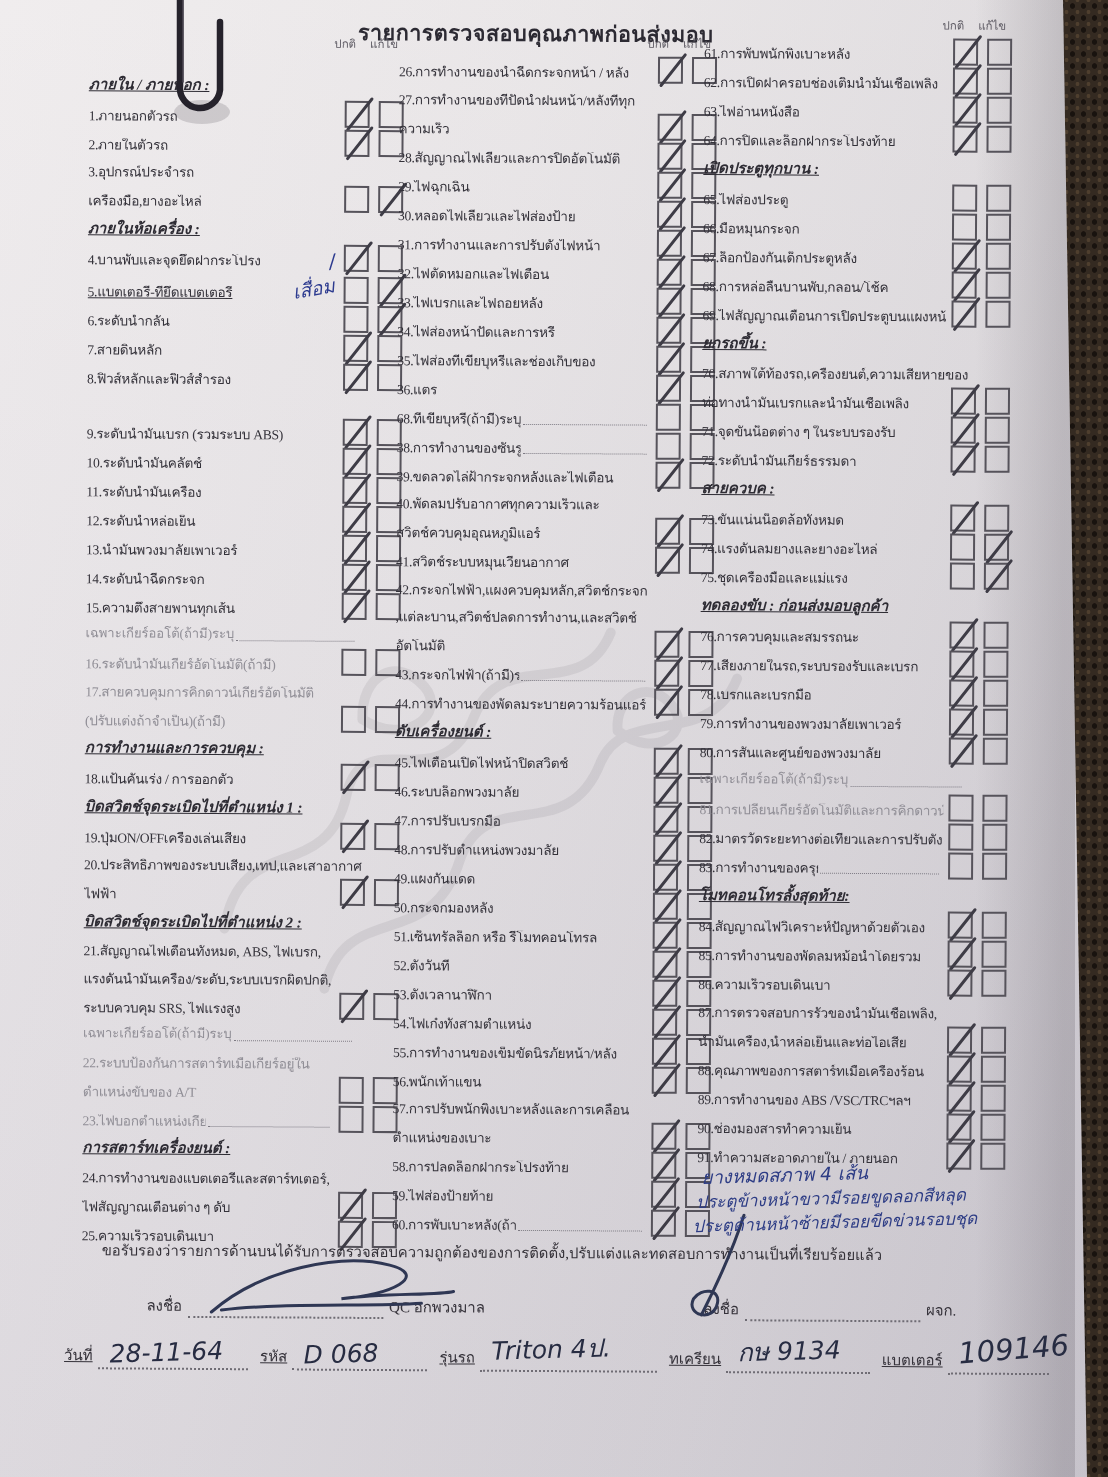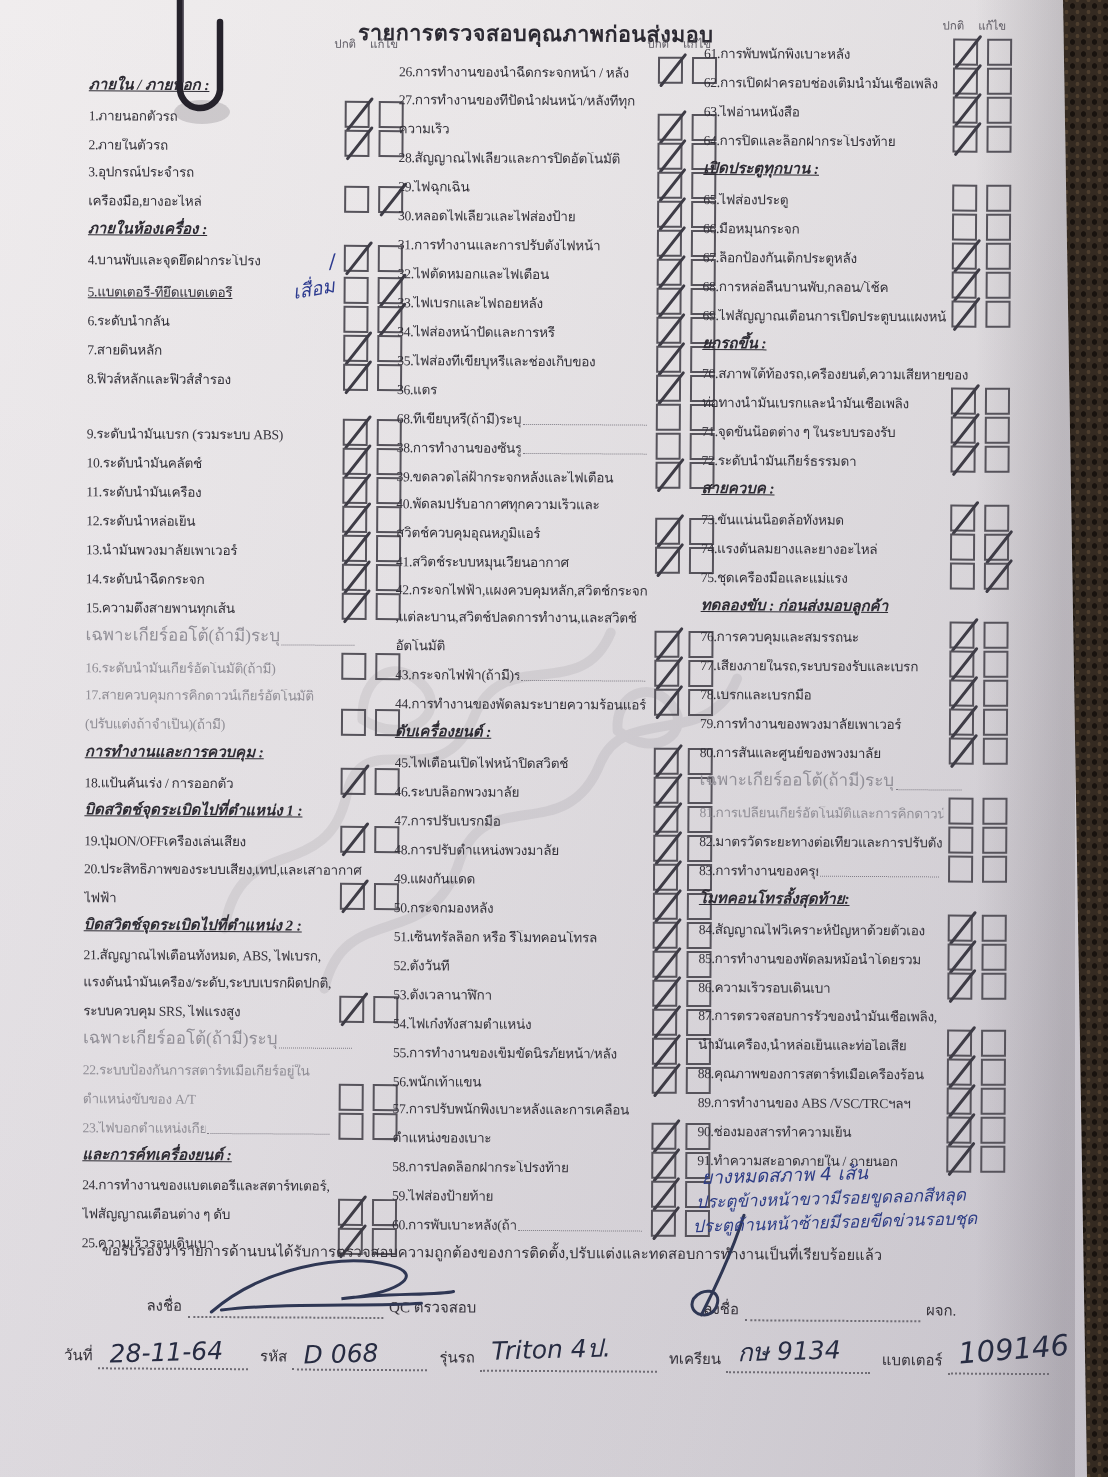--- a/index.html
+++ b/index.html
@@ -27,36 +27,36 @@
   .row{display:flex;align-items:flex-end;justify-content:space-between;min-height:var(--rh);}
   .lbl{flex:1;min-width:0;overflow:hidden;white-space:nowrap;font-size:13.6px;
     letter-spacing:-.3px;color:#34323a;padding-bottom:4px;line-height:1.1;}
   .lbl.ul{text-decoration:underline;}
   .sec{font-size:15px;font-weight:bold;font-style:italic;text-decoration:underline;
     color:#2e2c34;padding-bottom:3px;white-space:nowrap;}
   .secrow{margin-top:2px;}
   .gray .lbl{color:#908e96;}
   .dots{flex:1;min-width:16px;border-bottom:1.6px dotted #7e7b84;height:12px;margin:0 4px 7px 2px;}
   .noterow .dots{margin-right:46px;}
-  .note-lbl{font-size:17px;color:#908e96;white-space:nowrap;padding-bottom:4px;}
+  .note-lbl{font-size:13px;color:#908e96;white-space:nowrap;padding-bottom:4px;}
   .boxes{display:flex;gap:9px;flex:0 0 auto;margin-left:5px;padding-bottom:2px;}
   .cb{position:relative;width:21px;height:23px;border:2px solid #56535b;}
   .cb.c::after{content:"";position:absolute;left:-8px;top:10px;width:42px;height:2.6px;
     background:#3e3c46;transform:rotate(-52deg);border-radius:2px;}
   .pen{color:#2c3a8f;font-size:19px;font-style:italic;transform:rotate(-10deg);
     margin:0 4px 2px 6px;font-family:"DejaVu Sans",sans-serif;white-space:nowrap;}
   .certline{position:absolute;left:105px;top:1241px;width:905px;font-size:14.8px;color:#343138;}
   .sigrow{position:absolute;top:1296px;left:150px;width:810px;display:flex;
     justify-content:space-between;align-items:flex-end;font-size:15px;color:#35323a;}
   .siggroup{display:flex;align-items:flex-end;}
   .sigline{display:inline-block;border-bottom:2px dotted #6f6c74;height:14px;margin:0 6px;}
   .fieldsrow{position:absolute;top:1346px;left:68px;width:985px;display:flex;
     align-items:flex-end;gap:12px;font-size:15px;color:#35323a;}
   .field{display:flex;align-items:flex-end;}
-  .flabel{margin-right:5px;padding-bottom:2px;white-space:nowrap;}
+  .flabel{margin-right:5px;padding-bottom:2px;white-space:nowrap;text-decoration:underline;}
   .fline{flex:1;border-bottom:2px dotted #6f6c74;position:relative;height:16px;min-width:60px;}
   .fval{position:absolute;left:12px;bottom:-1px;font-family:"DejaVu Sans",sans-serif;
     font-style:italic;font-size:25px;color:#272c42;transform:rotate(-2deg);
     transform-origin:left bottom;white-space:nowrap;}
   .field:nth-child(5) .fval{font-size:29px;transform:rotate(-5deg) translateY(-3px);}
   .field:nth-child(1){flex:1.1;} .field:nth-child(2){flex:1;} .field:nth-child(3){flex:1.3;}
   .field:nth-child(4){flex:1.2;} .field:nth-child(5){flex:1;}
   .notesblock{position:absolute;left:705px;top:1158px;width:340px;color:#2d3c85;
     font-family:"DejaVu Sans",sans-serif;font-style:italic;font-size:18.5px;
     transform:rotate(-2deg);line-height:1.4;z-index:5;}
@@ -113,21 +113,21 @@
             <span class="lbl">3.อุปกรณ์ประจำรถ</span>
           </div>
           <div class="row">
             <span class="lbl">เครื่องมือ,ยางอะไหล่</span>
             <span class="boxes">
               <span class="cb"></span>
               <span class="cb c"></span>
             </span>
           </div>
           <div class="row secrow">
-            <span class="sec">ภายในห้องเครื่อง :</span>
+            <span class="sec">ภายในห้อเครื่อง :</span>
           </div>
           <div class="row">
             <span class="lbl">4.บานพับและจุดยึดฝากระโปรง</span>
             <span class="pen">/</span>
             <span class="boxes">
               <span class="cb c"></span>
               <span class="cb"></span>
             </span>
           </div>
           <div class="row">
@@ -292,21 +292,21 @@
           </div>
           <div class="row gray">
             <span class="lbl">23.ไฟบอกตำแหน่งเกียร์ A/T(ถ้ามี)</span>
             <span class="dots"></span>
             <span class="boxes">
               <span class="cb"></span>
               <span class="cb"></span>
             </span>
           </div>
           <div class="row secrow">
-            <span class="sec">และการค์ทเครื่องยนต์ :</span>
+            <span class="sec">การสตาร์ทเครื่องยนต์ :</span>
           </div>
           <div class="row">
             <span class="lbl">24.การทำงานของแบตเตอรี่และสตาร์ทเตอร์,</span>
           </div>
           <div class="row">
             <span class="lbl">ไฟสัญญาณเตือนต่าง ๆ ดับ</span>
             <span class="boxes">
               <span class="cb c"></span>
               <span class="cb"></span>
             </span>
@@ -854,21 +854,21 @@
         <path d="M20,62 C70,18 150,2 198,14 C238,24 200,44 150,48 C190,42 248,44 262,40 M30,60 C90,52 180,56 230,52" fill="none" stroke="#2f3754" stroke-width="3" stroke-linecap="round"></path>
       </svg>
       <svg style="position:absolute;left:655px;top:1212px;z-index:4" width="130" height="115" viewBox="0 0 130 115">
         <path d="M92,2 C80,40 62,78 50,102 M42,86 c-8,16 20,24 24,4 c3,-14 -16,-16 -24,-4" fill="none" stroke="#2f3754" stroke-width="3" stroke-linecap="round"></path>
       </svg>
 
       <div class="sigrow">
         <div class="siggroup">
           <span>ลงชื่อ</span>
           <span class="sigline" style="width:195px"></span>
-          <span>QC ตรวจสอบ</span>
+          <span>QC อกพวงมาล</span>
         </div>
         <div class="siggroup">
           <span>ลงชื่อ</span>
           <span class="sigline" style="width:175px"></span>
           <span>ผจก.</span>
         </div>
       </div>
 
       <div class="fieldsrow">
           <div class="field">

